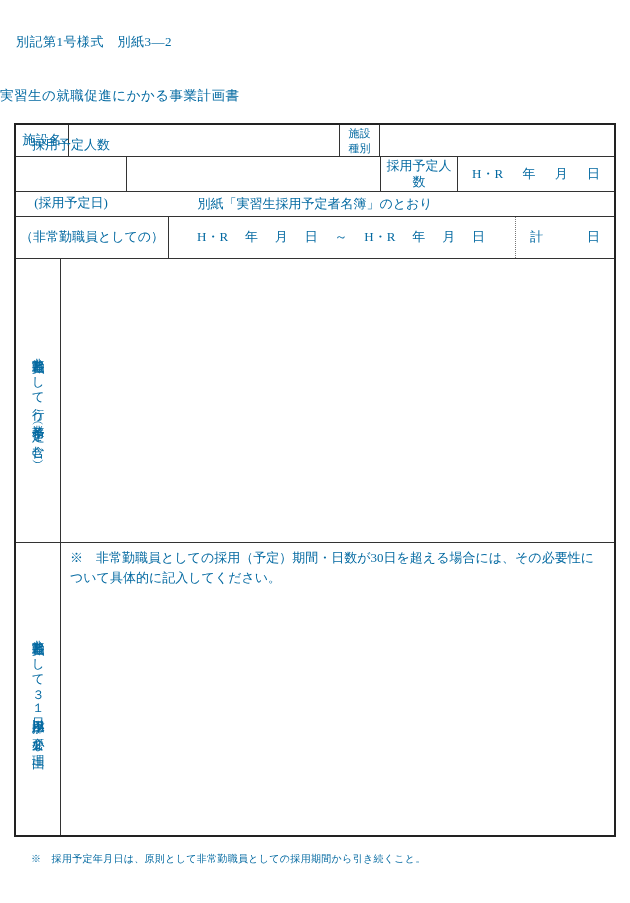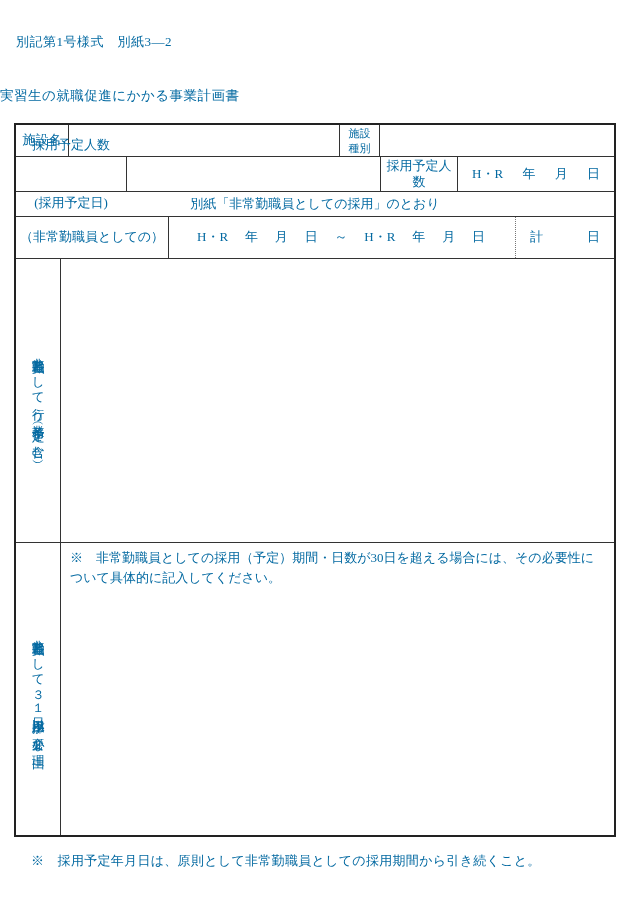--- a/index.html
+++ b/index.html
@@ -66,21 +66,21 @@
   }
   .vlabel{
     writing-mode:vertical-rl;text-orientation:mixed;
     font-size:12.5px;letter-spacing:1px;line-height:1;
     margin:auto;
   }
   .note-cell{
     align-items:flex-start;justify-content:flex-start;text-align:left;
     padding:5px 8px 0 9px;font-size:13px;line-height:1.55;
   }
-  .footer-note{position:absolute;left:31px;top:852px;font-size:13px;letter-spacing:.3px;}
+  .footer-note{position:absolute;left:31px;top:852px;font-size:10px;letter-spacing:.3px;}
 </style>
 </head>
 <body>
 
 <div class="sheet">
 
   <div class="form-code">別記第1号様式　別紙3―2</div>
 
   <div class="doc-title">実習生の就職促進にかかる事業計画書</div>
 
@@ -105,21 +105,21 @@
       <div class="cell c3">採用予定人数</div>
       <div class="cell c4 date-spread">
         <span>H・R</span>
         <span>年</span>
         <span>月</span>
         <span>日</span>
       </div>
     </div>
 
     <div class="row r3">
-      <div class="cell c2">別紙「非常勤職員としての採用」のとおり</div>
+      <div class="cell c2">別紙「実習生採用予定者名簿」のとおり</div>
     </div>
 
     <div class="row r4">
       <div class="cell c1 two-line">
         <span>（非常勤職員としての）</span>
       </div>
       <div class="cell c2 date-spread range-spread dotted-right">
         <span>H・R</span>
         <span>年</span>
         <span>月</span>

